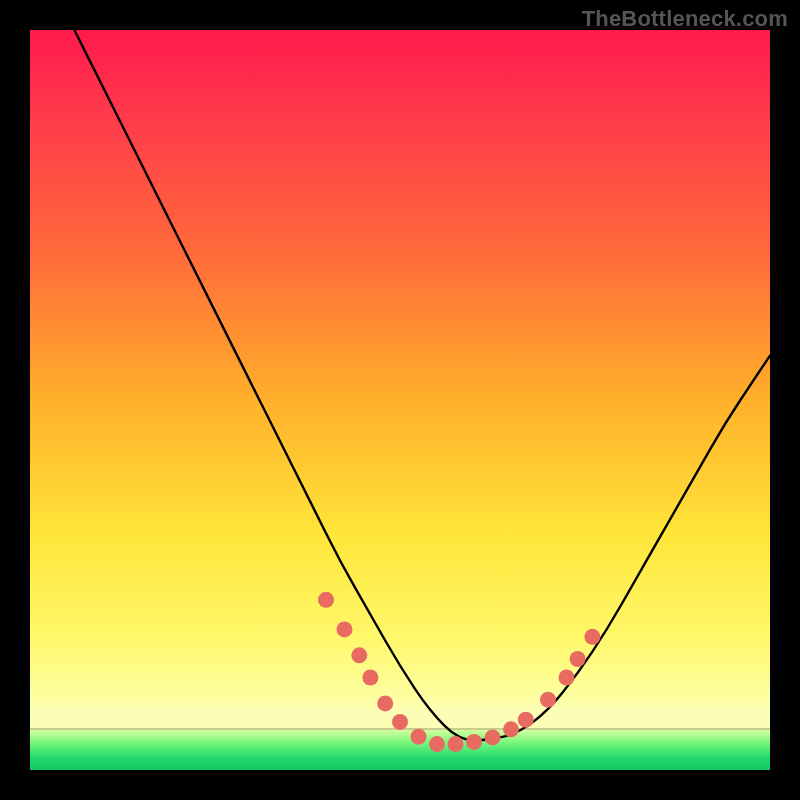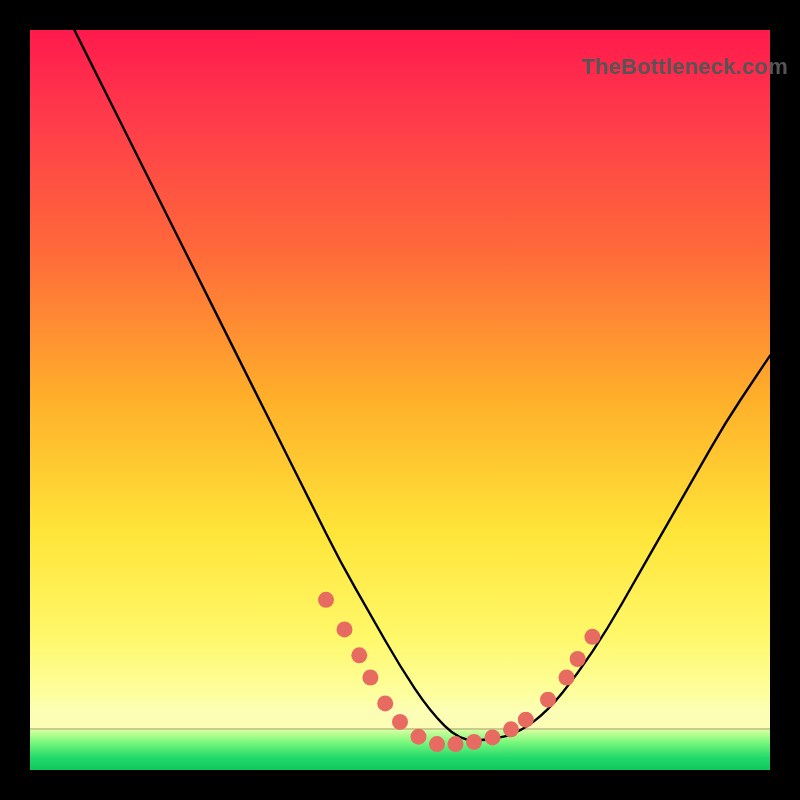--- a/index.html
+++ b/index.html
@@ -19,21 +19,20 @@
   }
   .watermark {
     position: absolute;
     top: 6px;
     right: 12px;
     color: #555;
     font-size: 22px;
     font-weight: 600;
     letter-spacing: 0.2px;
     z-index: 10;
-    margin-top: 48px;
   }
   .plot-area {
     position: absolute;
     left: 30px;
     top: 30px;
     width: 740px;
     height: 740px;
     overflow: hidden;
   }
   .gradient {

